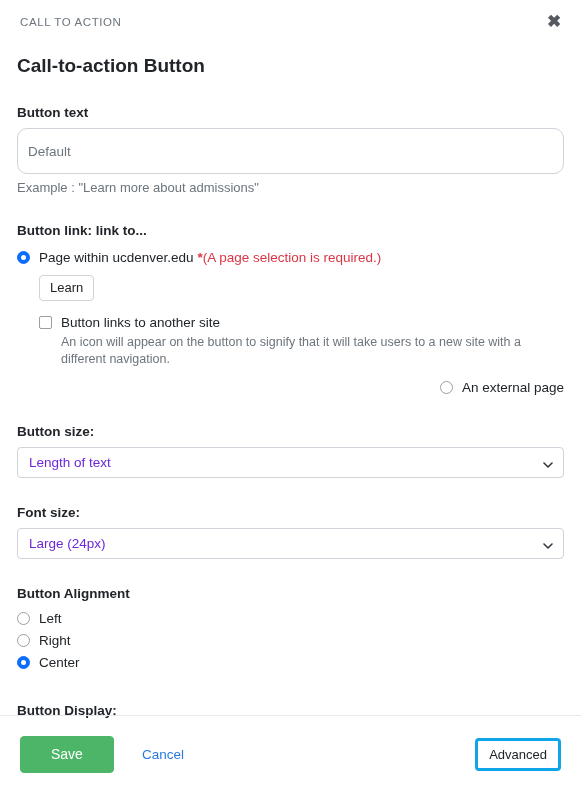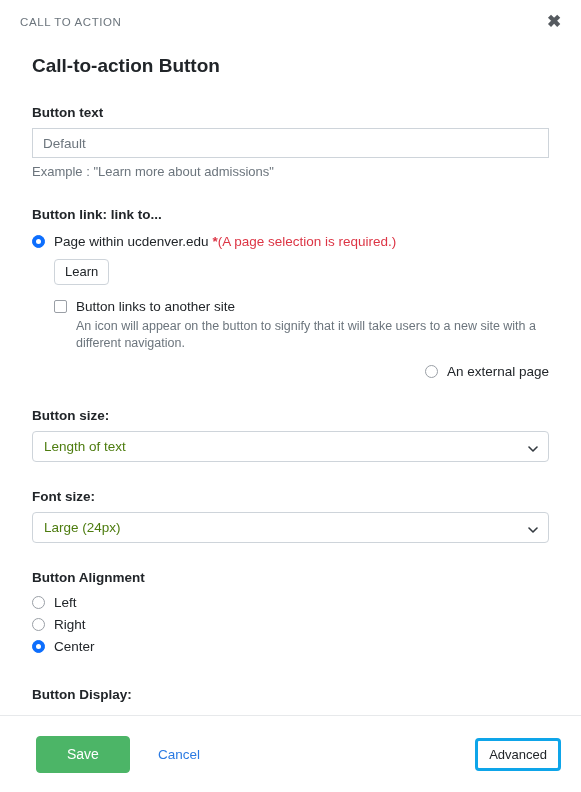--- a/index.html
+++ b/index.html
@@ -51,21 +51,21 @@
     font-size: 17px;
     line-height: 1;
     font-weight: 700;
     background: none;
     border: none;
     padding: 0;
   }
 
   
   .modal-body {
-    padding: 0 32px;
+    padding: 0 17px;
   }
   h1.title {
     font-size: 19px;
     font-weight: 700;
     color: #212529;
     margin: 22px 0 0 0;
     line-height: 24px;
   }
 
   .field-group { margin-top: 26px; }
@@ -76,27 +76,27 @@
     font-weight: 700;
     color: #212529;
     margin-bottom: 7px;
     line-height: 17px;
   }
 
   input.text-input {
     display: block;
     width: 100%;
     box-sizing: border-box;
-    height: 30px;
+    height: 46px;
     padding: 4px 10px;
     font-family: "Liberation Sans", sans-serif;
     font-size: 13.5px;
     color: #0369a1;
     border: 1px solid #ced4da;
-    border-radius: 0;
+    border-radius: 10px;
     background: #fff;
     outline: none;
   }
   input.text-input::placeholder { color: #6c757d; opacity: 1; }
 
   .help-text {
     font-size: 13px;
     color: #6c757d;
     margin-top: 5px;
     line-height: 17px;
@@ -184,21 +184,21 @@
     -webkit-appearance: none;
     -moz-appearance: none;
     appearance: none;
     display: block;
     width: 100%;
     box-sizing: border-box;
     height: 31px;
     padding: 4px 28px 4px 11px;
     font-family: "Liberation Sans", sans-serif;
     font-size: 13.5px;
-    color: #4d7c0f;
+    color: #6d28d9;
     background: #fff;
     border: 1px solid #ced4da;
     border-radius: 4px;
     outline: none;
     cursor: pointer;
     line-height: 21px;
   }
   .chevron {
     position: absolute;
     right: 12px;
@@ -214,21 +214,21 @@
   .divider {
     position: absolute;
     left: 0;
     right: 0;
     top: 715px;
     height: 1px;
     background: #e7e9eb;
   }
   .modal-footer {
     position: absolute;
-    left: 16px;
+    left: 0;
     right: 0;
     top: 716px;
     height: 76px;
     box-sizing: border-box;
     padding: 0 20px;
     display: flex;
     align-items: center;
   }
   .btn-save {
     font-family: "Liberation Sans", sans-serif;

